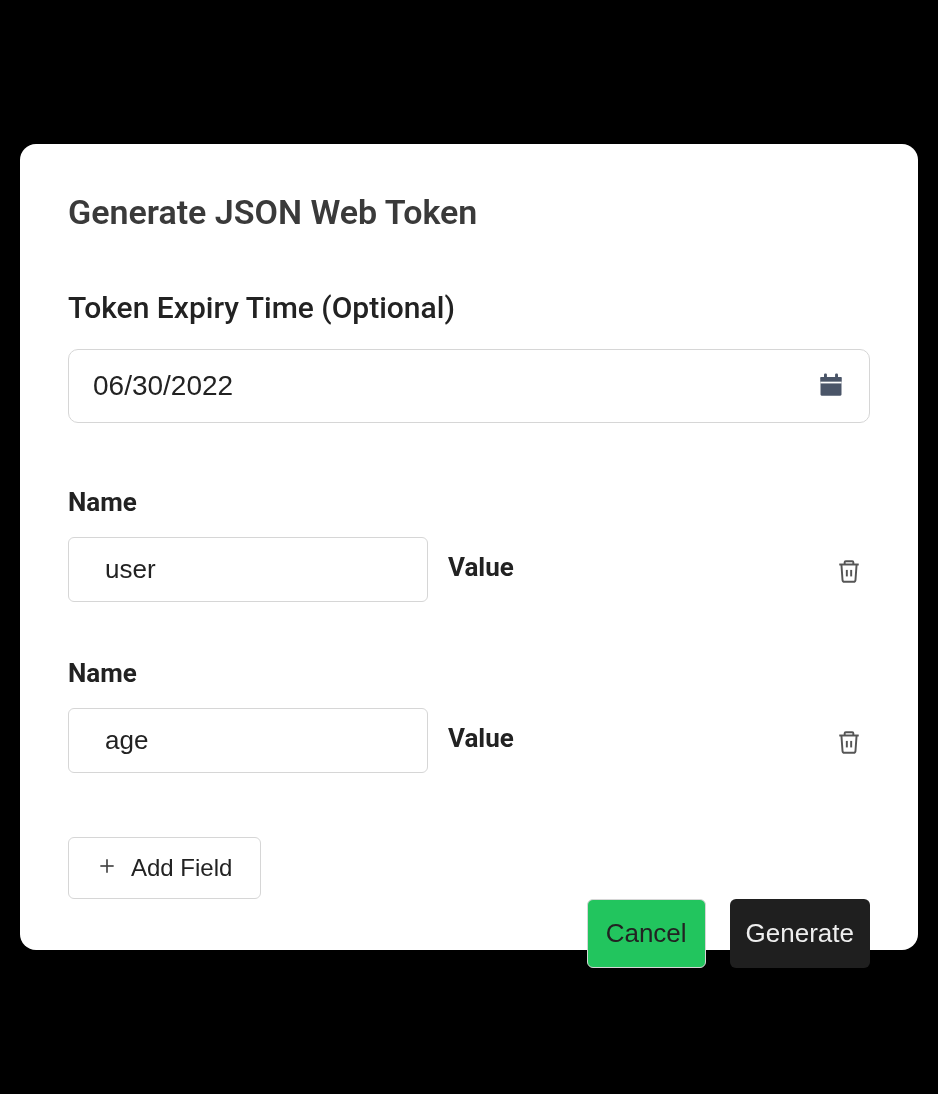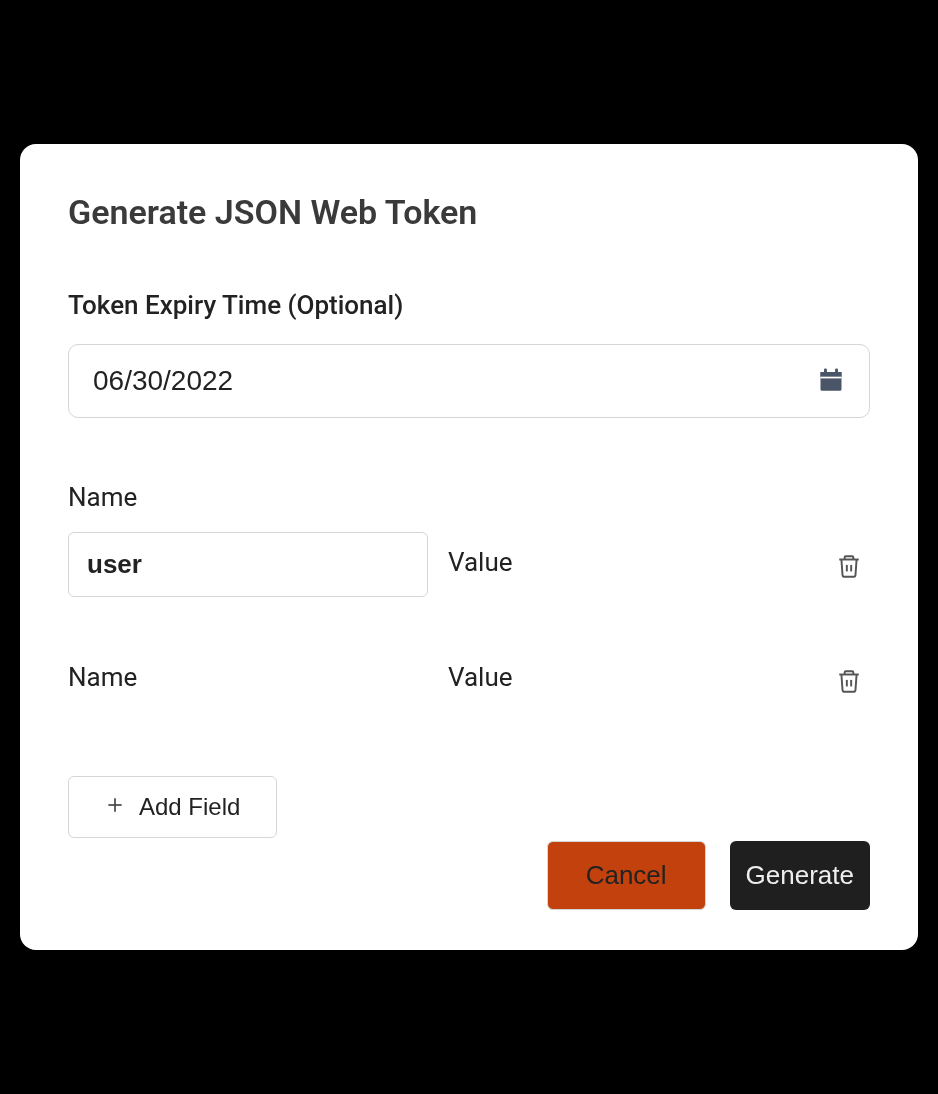--- a/index.html
+++ b/index.html
@@ -26,21 +26,21 @@
       flex-direction: column;
       box-shadow: 0 4px 24px rgba(0,0,0,0.3);
     }
     .modal-title {
       font-size: 34px;
       font-weight: 600;
       color: #3a3a3a;
       margin-bottom: 58px;
     }
     .section-label {
-      font-size: 26px;
+      font-size: 30px;
       font-weight: 500;
       color: #222;
       margin-bottom: 24px;
     }
     .date-input {
       width: 100%;
       border: 1px solid #d6d6d6;
       border-radius: 10px;
       padding: 20px 24px;
       display: flex;
@@ -66,33 +66,32 @@
       gap: 20px;
       margin-bottom: 56px;
     }
     .field-group {
       display: flex;
       flex-direction: column;
       flex: 1;
     }
     .field-label {
       font-size: 26px;
-      font-weight: 400;
+      font-weight: 700;
       color: #222;
       margin-bottom: 20px;
     }
     .text-input {
       border: 1px solid #d6d6d6;
       border-radius: 6px;
-      padding: 16px 18px;
+      padding: 16px 36px;
       font-size: 26px;
       color: #222;
       outline: none;
       width: 100%;
-      font-weight: bold;
     }
     .delete-btn {
       background: transparent;
       border: none;
       cursor: pointer;
       padding: 14px 8px;
       display: flex;
       align-items: center;
       justify-content: center;
     }
@@ -101,41 +100,41 @@
       height: 28px;
       color: #555;
     }
     .add-field-btn {
       display: inline-flex;
       align-items: center;
       gap: 14px;
       border: 1px solid #d6d6d6;
       border-radius: 6px;
       background: #fff;
-      padding: 16px 36px;
+      padding: 16px 28px;
       font-size: 24px;
       color: #222;
       cursor: pointer;
       margin-top: 8px;
     }
     .plus-icon {
       width: 20px;
       height: 20px;
     }
     .footer {
       margin-top: auto;
       display: flex;
       justify-content: flex-end;
       gap: 24px;
     }
     .cancel-btn {
       border: 1px solid #d6d6d6;
-      background: #c2410c;
-      border-radius: 6px;
-      padding: 18px 38px;
+      background: #22c55e;
+      border-radius: 6px;
+      padding: 18px 18px;
       font-size: 26px;
       color: #222;
       cursor: pointer;
     }
     .generate-btn {
       border: none;
       background: #1f1f1f;
       border-radius: 6px;
       padding: 18px 16px;
       font-size: 26px;
@@ -181,20 +180,21 @@
           <path d="M10 11v6"></path>
           <path d="M14 11v6"></path>
         </svg>
       </span>
     </button>
   </div>
 
   <div class="field-row">
     <div class="field-group">
       <div class="field-label">Name</div>
+      <input class="text-input" type="text" value="age" style="">
     </div>
     <div class="field-group">
       <div class="field-label">Value</div>
     </div>
     <button class="delete-btn">
       <span>
         <svg class="trash-icon" viewBox="0 0 24 24" fill="none" stroke="#555" stroke-width="1.8">
           <path d="M3 6h18"></path>
           <path d="M8 6V4a1 1 0 011-1h6a1 1 0 011 1v2"></path>
           <path d="M5 6l1 14a2 2 0 002 2h8a2 2 0 002-2l1-14"></path>

